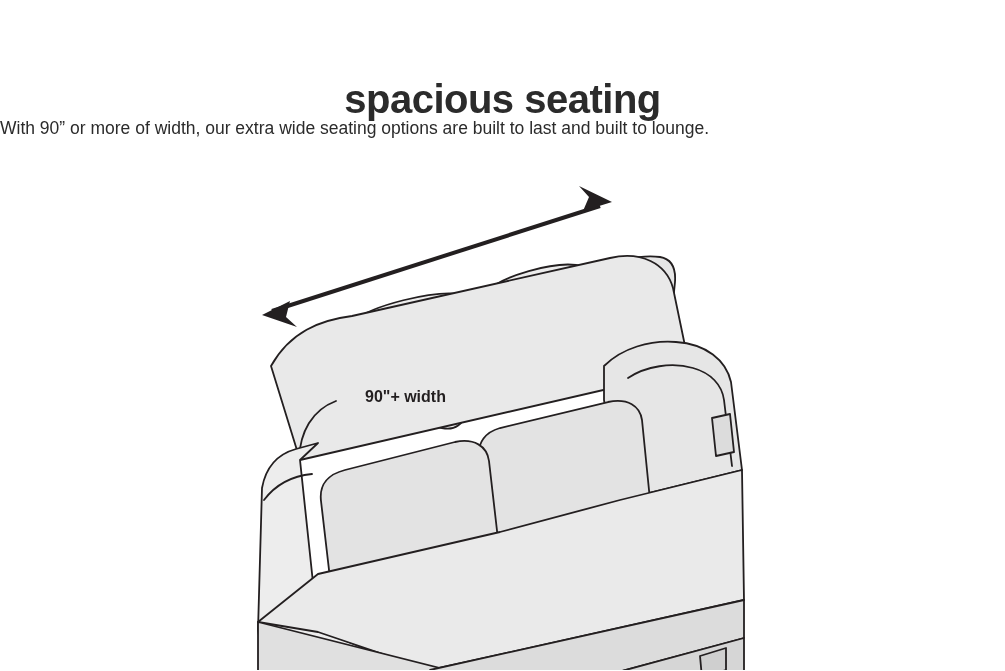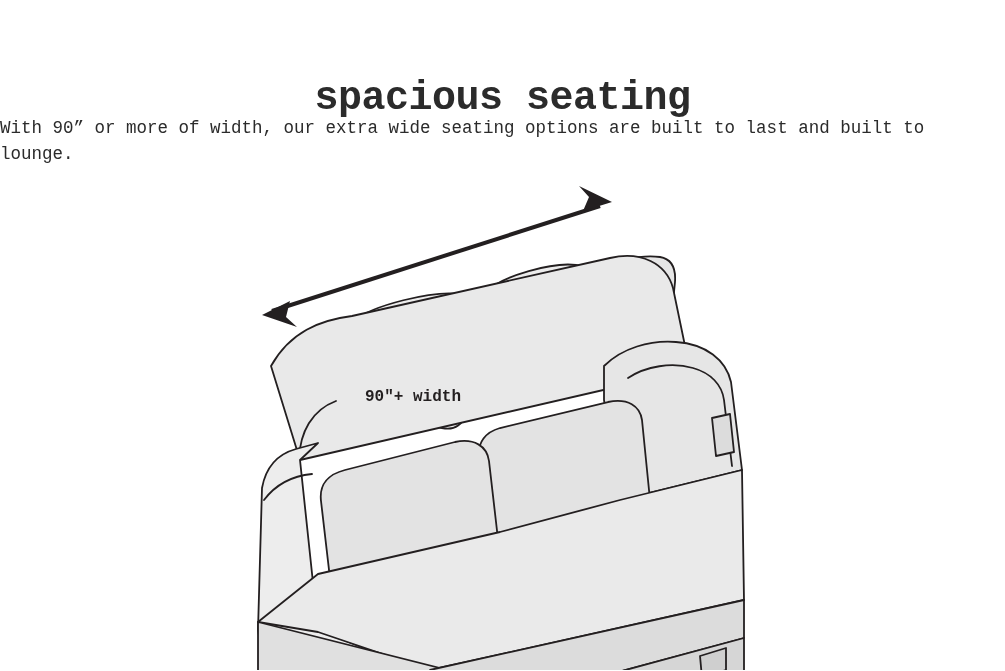--- a/index.html
+++ b/index.html
@@ -13,21 +13,20 @@
     font-family: "Liberation Sans", sans-serif;
     color: #231f20;
     overflow: hidden;
     position: relative;
   }
   .page {
     position: relative;
     width: 923px;
     height: 671px;
     background: #ffffff;
-    font-family: Liberation Mono, monospace;
   }
   .headline {
     position: absolute;
     top: 50px;
     left: 0;
     width: 1005px;
     text-align: center;
     font-size: 40px;
     font-weight: bold;
     letter-spacing: -0.5px;

